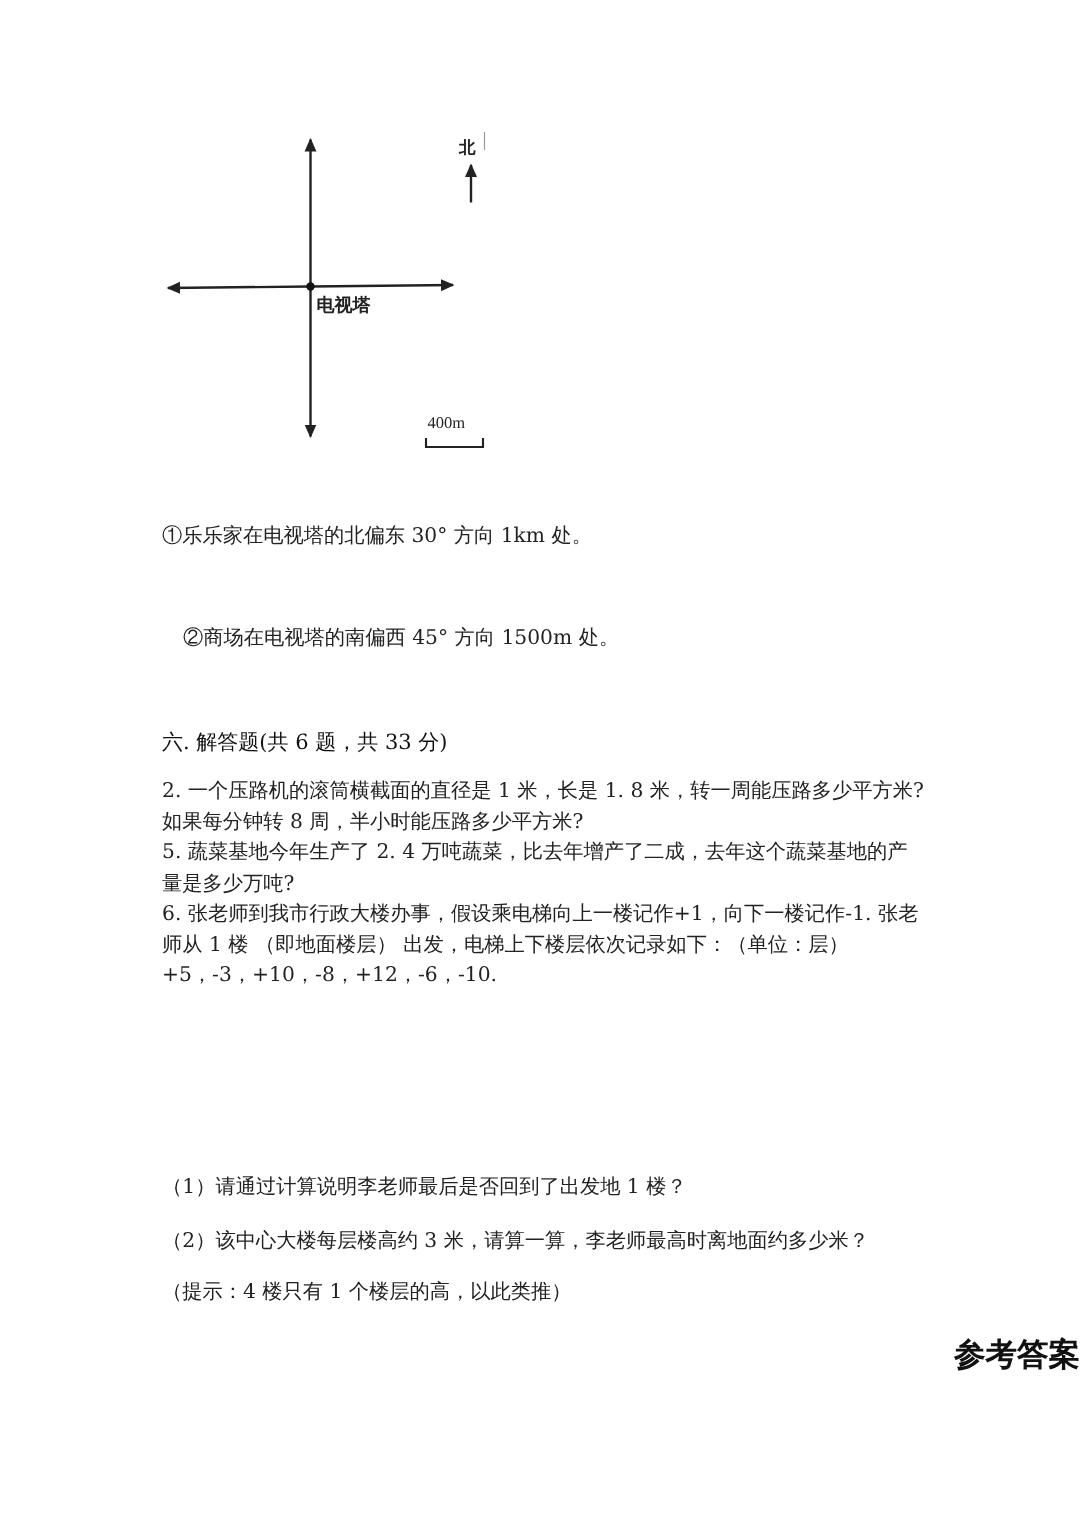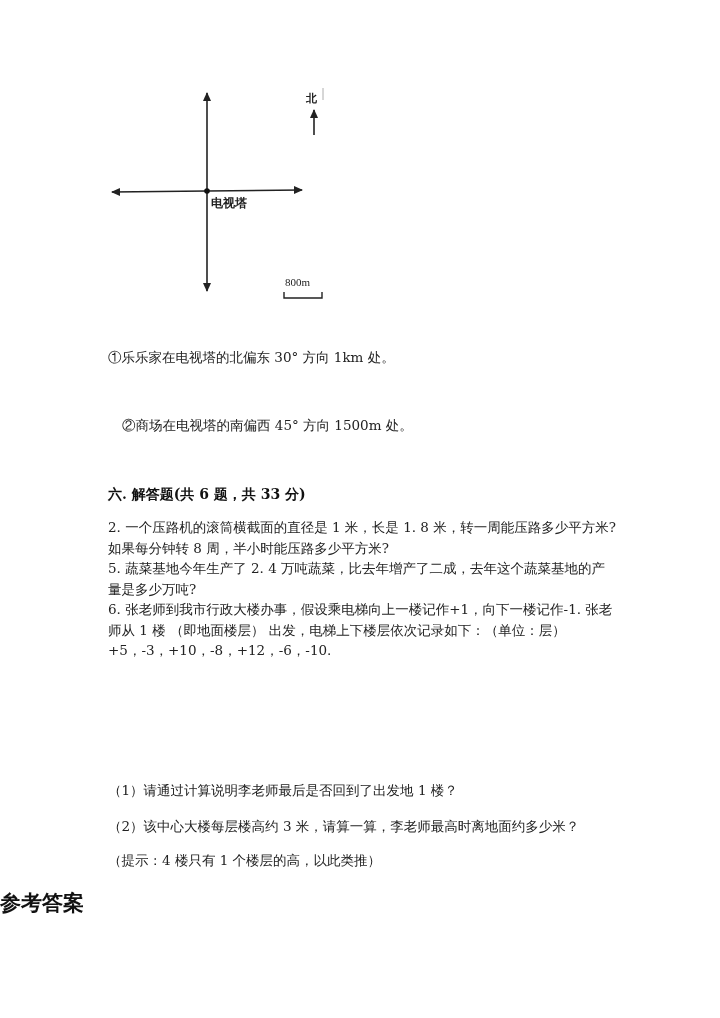--- a/index.html
+++ b/index.html
@@ -2,25 +2,25 @@
 <html><head>
 <meta charset="utf-8">
 <style>
   html, body { margin:0; padding:0; background:#ffffff; }
   body { width:720px; height:1018px; position:relative; overflow:hidden;
          font-family:"DejaVu Serif","Liberation Serif",serif; color:#1a1a1a; }
   .diagram { position:absolute; left:0; top:0; width:720px; height:320px; }
   .map-label { position:absolute; font-size:12px; font-weight:bold; color:#222; }
   .scale-label { position:absolute; font-size:11px; color:#222; font-family:"Liberation Serif",serif; }
   .line-text { position:absolute; left:108px; font-size:13.5px; line-height:22px; white-space:nowrap; color:#222; }
-  .section-title { position:absolute; left:108px; top:486px; font-size:14px; font-weight:bold; color:#111; }
+  .section-title { position:absolute; left:108px; top:486px; font-size:14px; font-weight:normal; color:#111; }
   .questions { position:absolute; left:108px; top:517px; width:510px; font-size:13.5px; line-height:20.5px; color:#222; }
   .questions p { margin:0; }
   .sub { position:absolute; left:108px; font-size:13.5px; color:#222; white-space:nowrap; }
-  .answer-title { position:absolute; left:0; width:720px; top:889px; text-align:left; font-size:21px; font-weight:bold; color:#111; font-family:"DejaVu Sans","Liberation Sans",sans-serif; }
+  .answer-title { position:absolute; left:0; width:720px; top:889px; text-align:right; font-size:21px; font-weight:bold; color:#111; font-family:"DejaVu Sans","Liberation Sans",sans-serif; }
 </style>
 </head>
 <body>
 
 <div class="diagram">
   <svg width="720" height="320">
     <defs>
       <marker id="ah" markerWidth="10" markerHeight="10" refX="8" refY="5" orient="auto" markerUnits="userSpaceOnUse">
         <path d="M0,1 L9,5 L0,9 Z" fill="#222"></path>
       </marker>
@@ -33,21 +33,21 @@
     <line x1="207" y1="191" x2="302" y2="190" stroke="#222" stroke-width="1.6" marker-end="url(#ah)"></line>
     <circle cx="207" cy="191" r="2.8" fill="#111"></circle>
 
     <line x1="314" y1="135" x2="314" y2="110" stroke="#222" stroke-width="1.6" marker-end="url(#ah)"></line>
     <line x1="323" y1="88" x2="323" y2="100" stroke="#999" stroke-width="0.8"></line>
 
     <path d="M284,292 L284,298 L322,298 L322,292" fill="none" stroke="#222" stroke-width="1.4"></path>
   </svg>
   <span class="map-label" style="left:211px;top:195px;">电视塔</span>
   <span class="map-label" style="left:306px;top:91px;font-size:11px;">北</span>
-  <span class="scale-label" style="left:285px;top:276px;">800m</span>
+  <span class="scale-label" style="left:285px;top:276px;">400m</span>
 </div>
 
 <div class="line-text" style="top:346px;">①乐乐家在电视塔的北偏东 30° 方向 1km 处。</div>
 <div class="line-text" style="top:414px;margin-left:14px;">②商场在电视塔的南偏西 45° 方向 1500m 处。</div>
 
 <div class="section-title">六. 解答题(共 6 题，共 33 分)</div>
 
 <div class="questions">
   <p>2. 一个压路机的滚筒横截面的直径是 1 米，长是 1. 8 米，转一周能压路多少平方米?如果每分钟转 8 周，半小时能压路多少平方米?</p>
   <p>5. 蔬菜基地今年生产了 2. 4 万吨蔬菜，比去年增产了二成，去年这个蔬菜基地的产量是多少万吨?</p>

